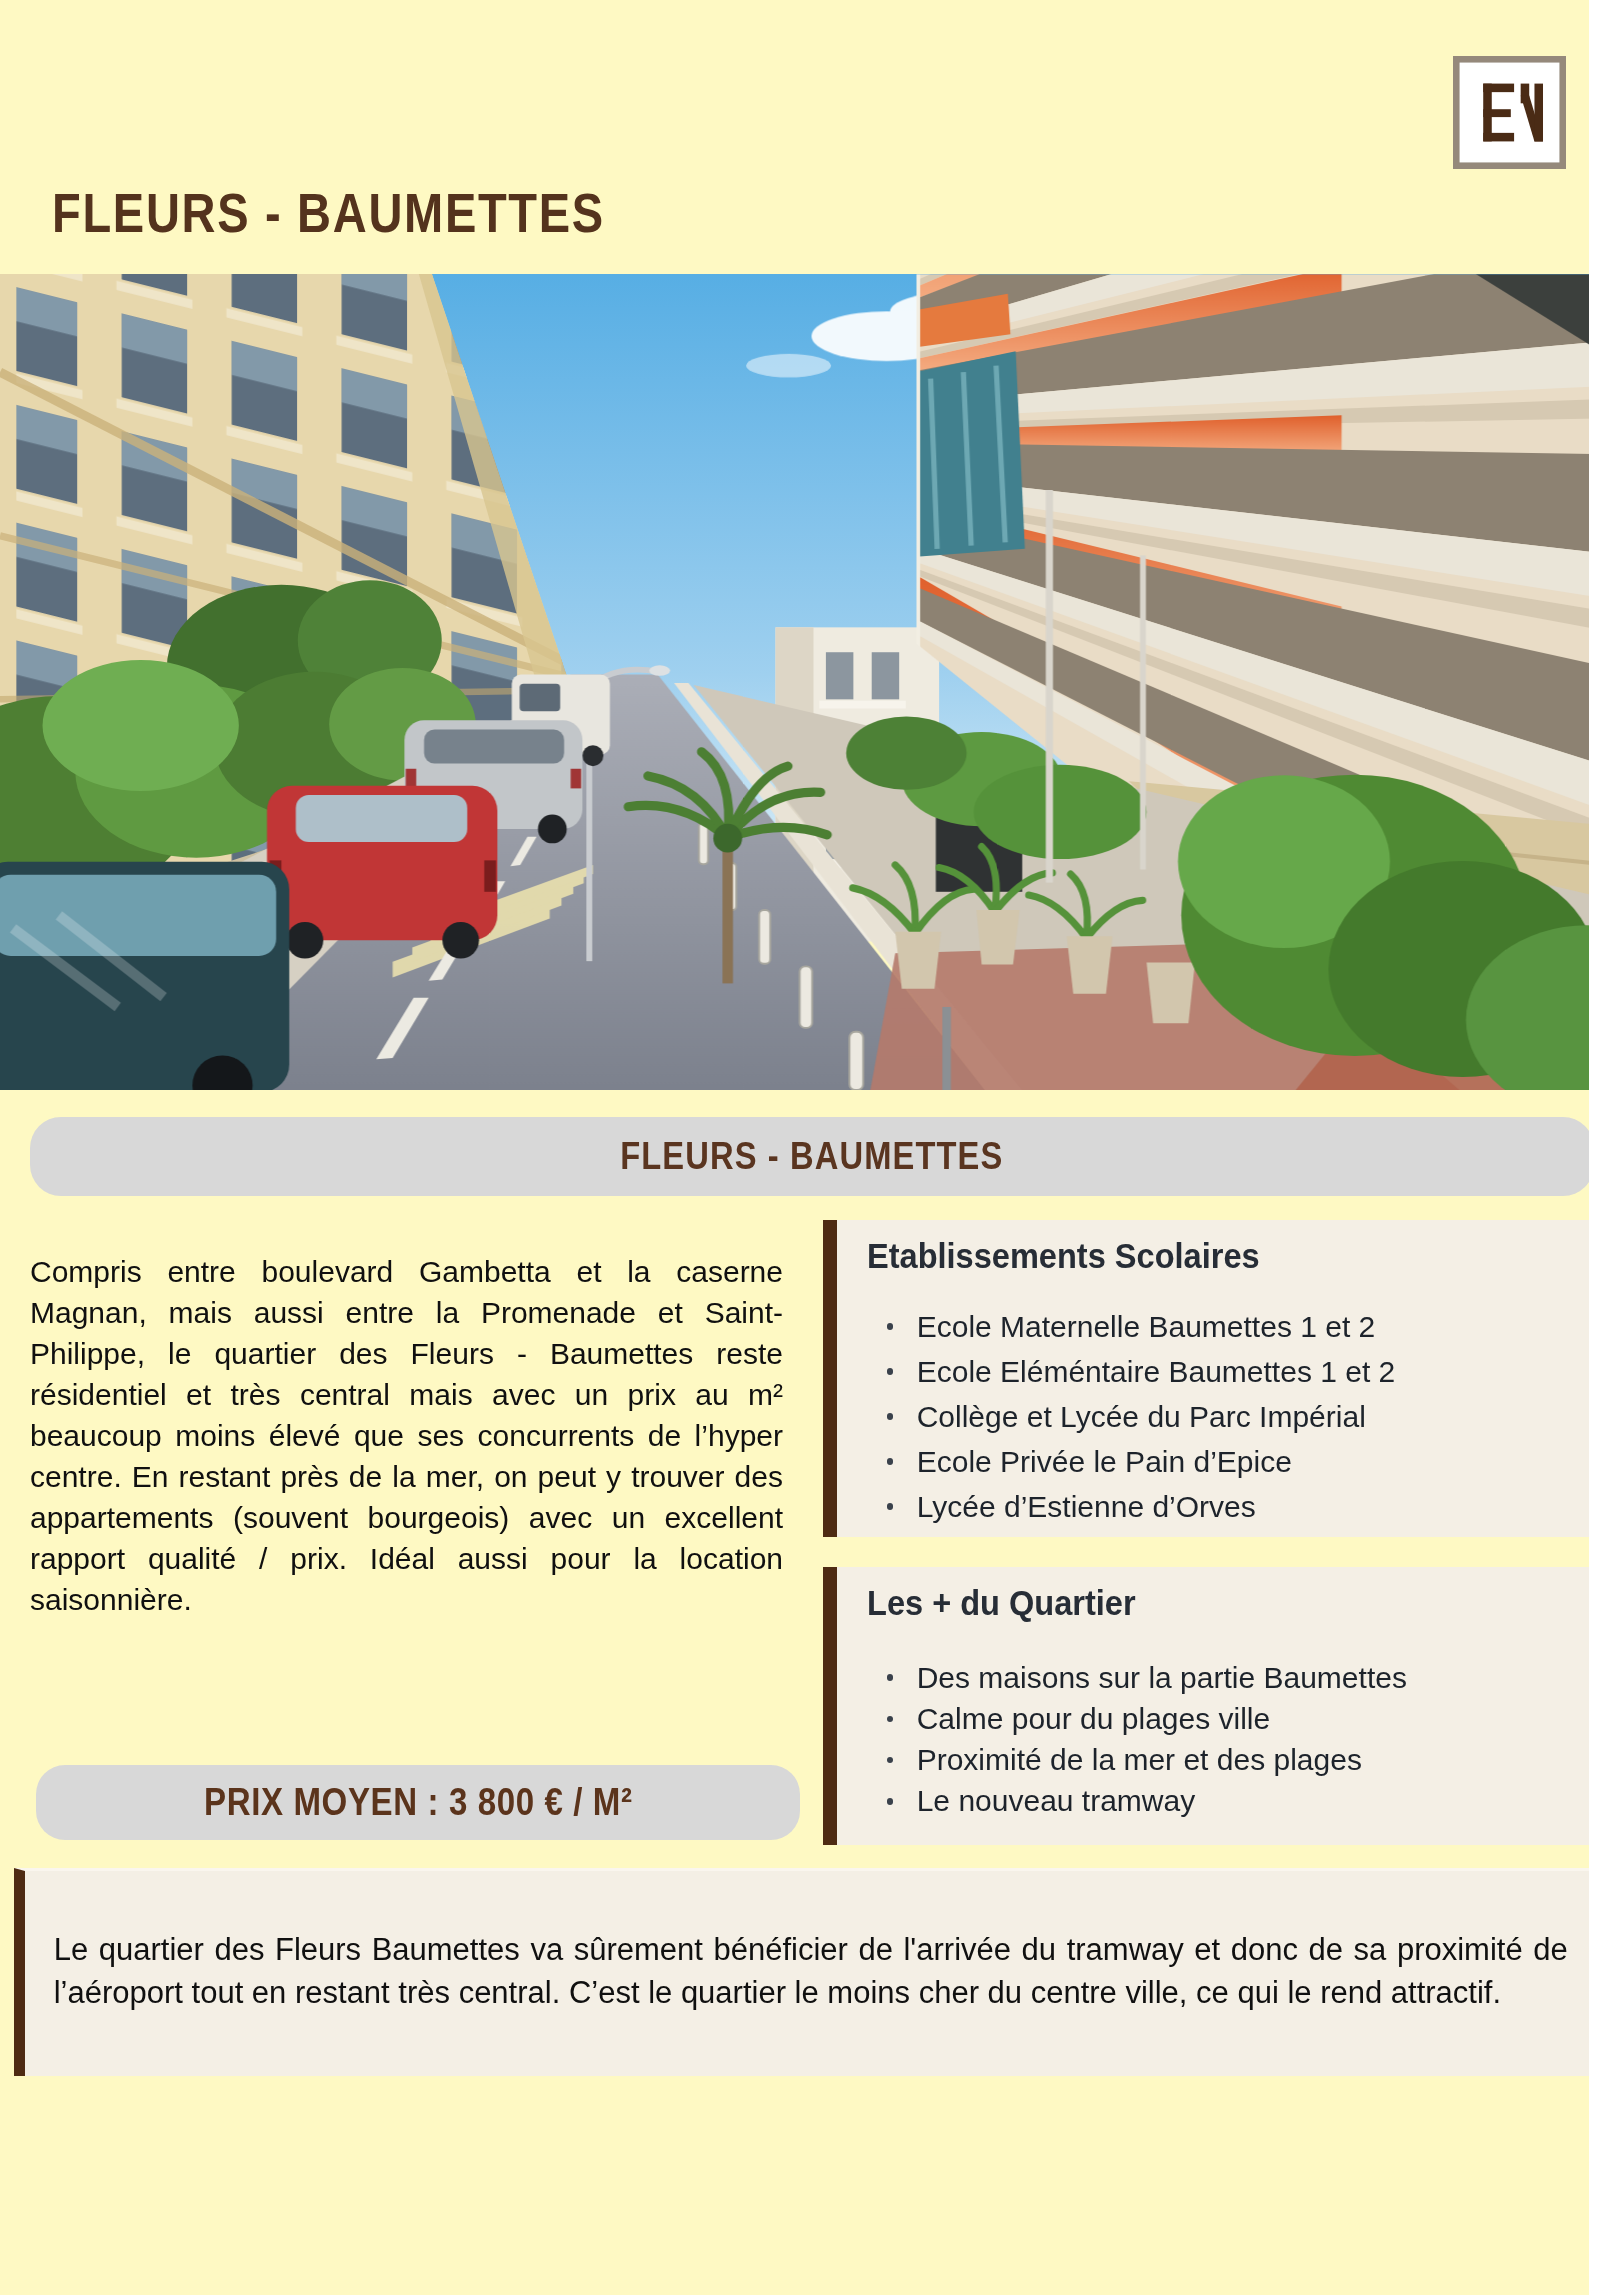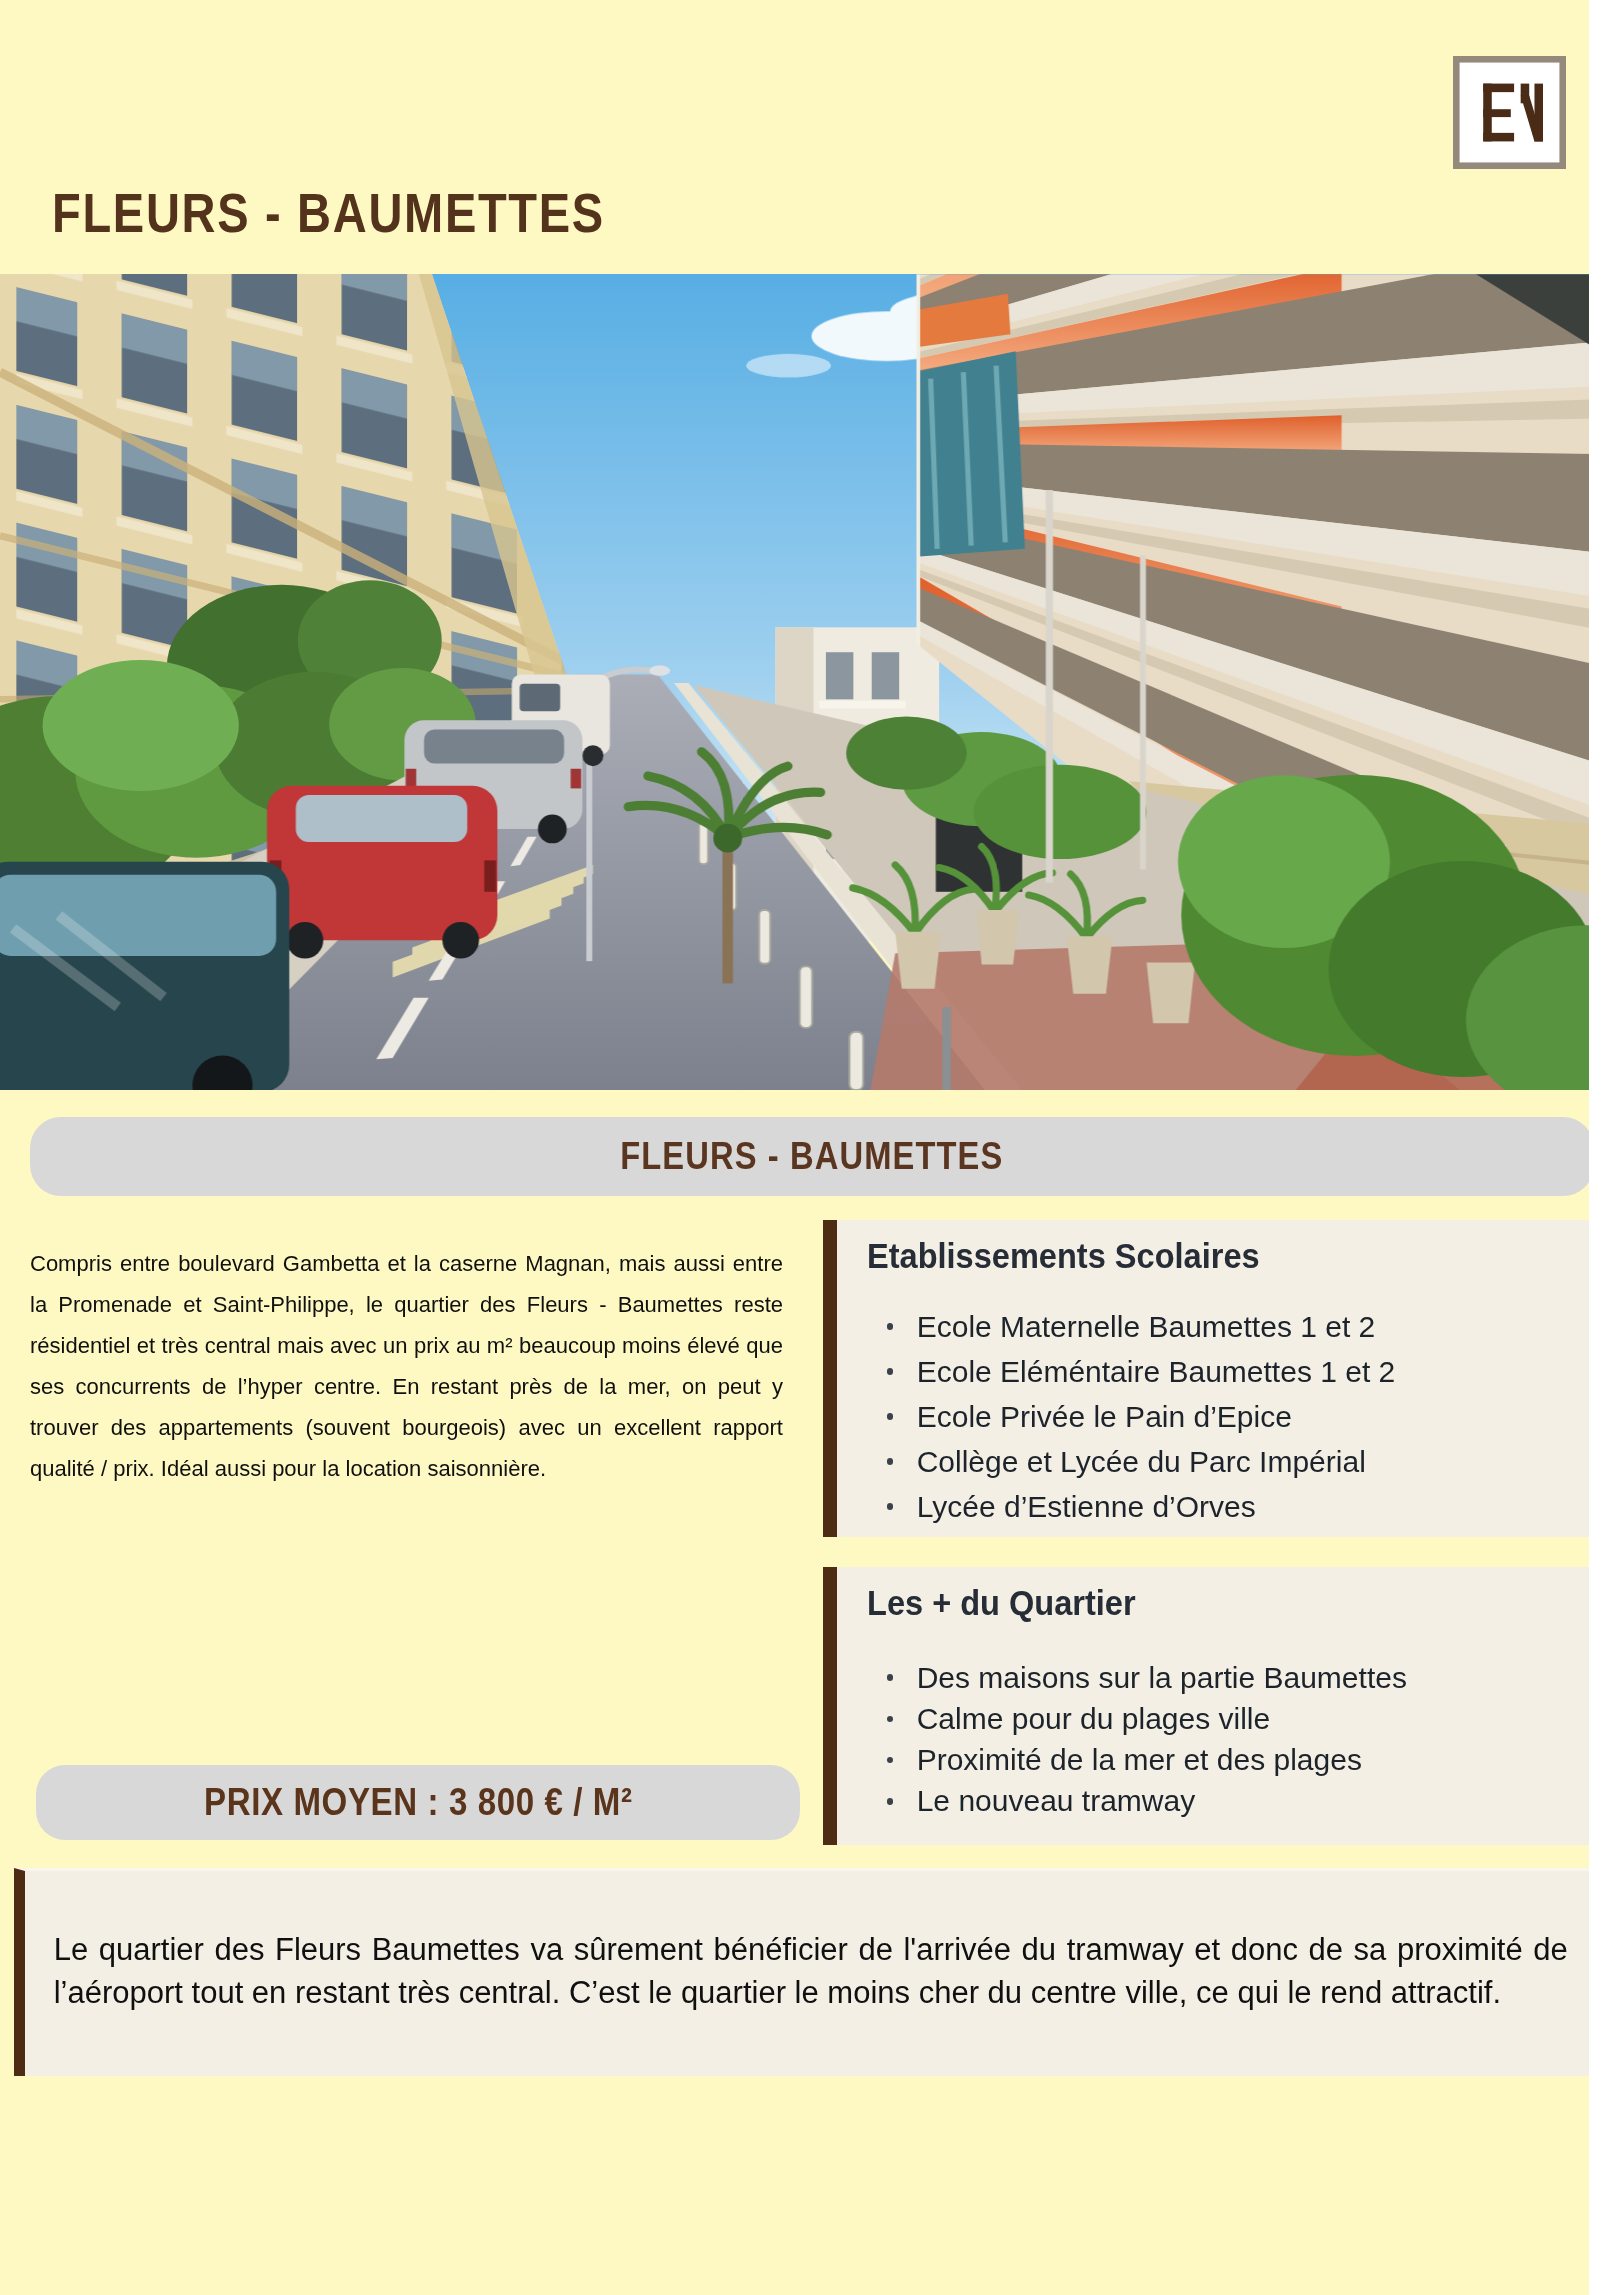--- a/index.html
+++ b/index.html
@@ -17,21 +17,21 @@
   
   .photo{position:absolute;left:0;top:274px;width:1623px;height:816px;display:block;}
 
   
   .banner{position:absolute;left:30px;top:1117px;width:1564px;height:79px;background:#d8d8d8;
           border-radius:31px;display:flex;align-items:center;justify-content:center;}
   .banner span{font-size:38px;font-weight:800;color:#5a3520;letter-spacing:1.3px;
                transform:scaleX(.86);white-space:nowrap;}
 
   
-  .intro{position:absolute;left:30px;top:1221px;width:753px;font-size:22px;line-height:41px;
+  .intro{position:absolute;left:30px;top:1221px;width:753px;font-size:30px;line-height:41px;
          color:#101010;text-align:justify;}
 
   
   .side-box{position:absolute;left:823px;width:780px;background:#f4efe5;
             border-left:14.4px solid #4e2b13;box-sizing:border-box;padding:15.7px 23.6px 0 30px;}
   .box-schools{top:1220px;height:317px;}
   .box-plus{top:1567px;height:278px;}
   .box-heading{font-size:35px;font-weight:700;color:#272d36;transform:scaleX(.93);
                transform-origin:left center;white-space:nowrap;}
   .side-box ul{list-style:none;margin:0;padding:0;}
@@ -341,25 +341,25 @@
       <li>
           <span class="dot"></span>
           <span>Ecole Maternelle Baumettes  1 et 2</span>
         </li>
       <li>
           <span class="dot"></span>
           <span>Ecole Eléméntaire Baumettes 1 et 2</span>
         </li>
       <li>
           <span class="dot"></span>
+          <span>Collège et Lycée du Parc Impérial</span>
+        </li>
+      <li>
+          <span class="dot"></span>
           <span>Ecole Privée le Pain d’Epice</span>
-        </li>
-      <li>
-          <span class="dot"></span>
-          <span>Collège et Lycée du Parc Impérial</span>
         </li>
       <li>
           <span class="dot"></span>
           <span>Lycée d’Estienne d’Orves</span>
         </li>
     </ul>
   </div>
 
   <div class="side-box box-plus">
     <div class="box-heading">Les + du Quartier</div>

